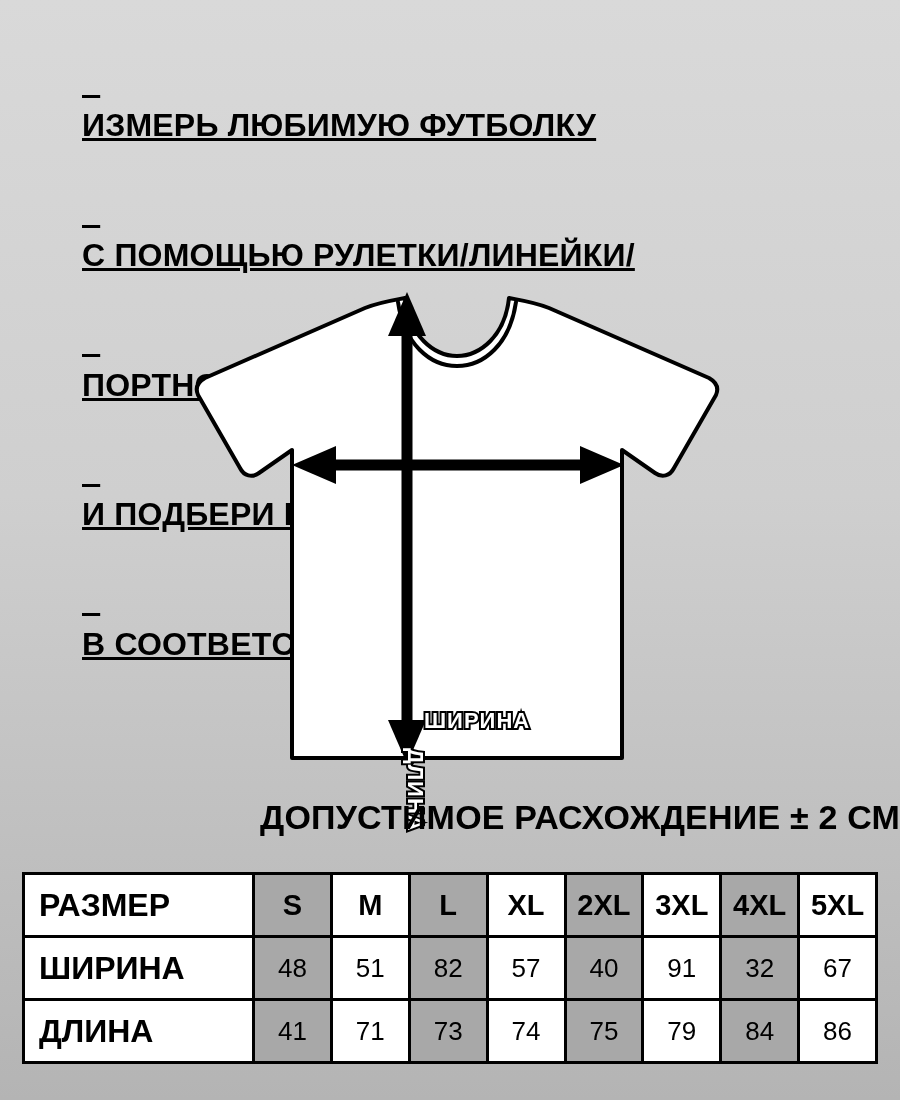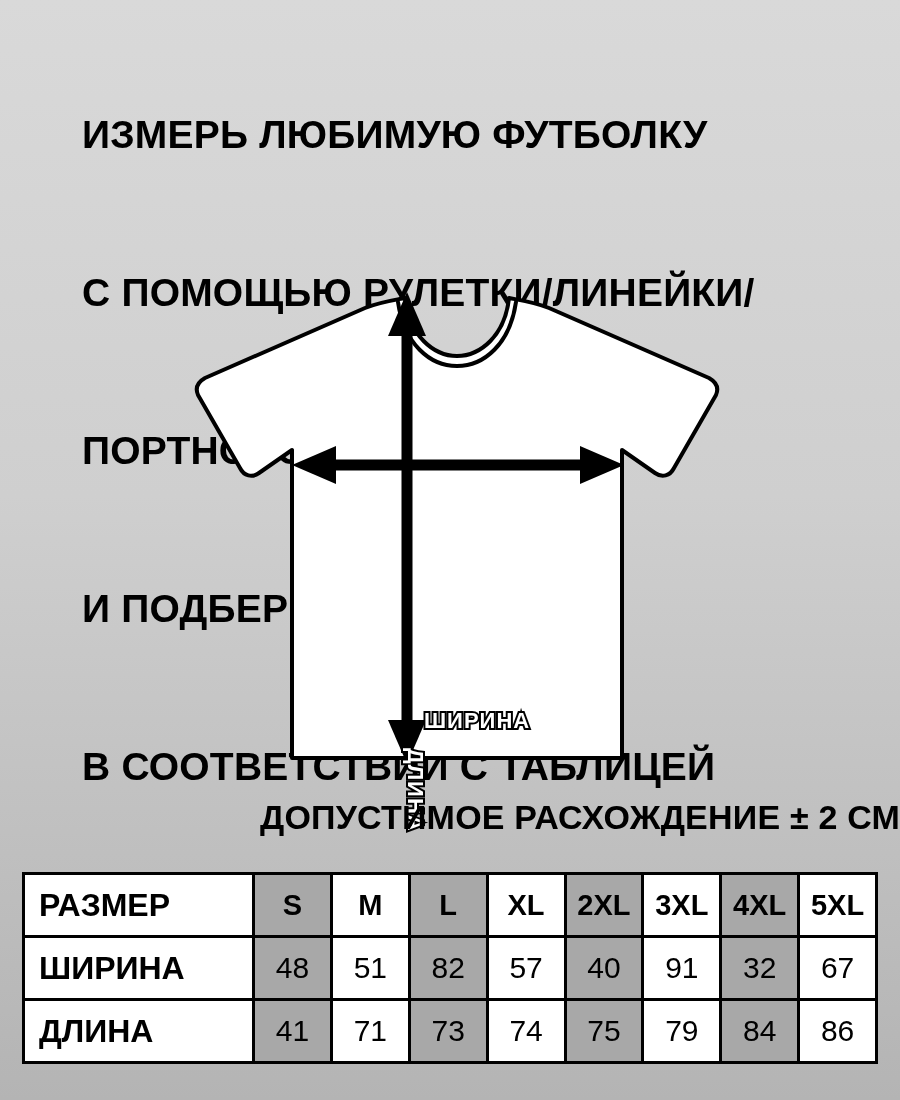--- a/index.html
+++ b/index.html
@@ -12,26 +12,27 @@
     background: linear-gradient(180deg, #d9d9d9 0%, #cfcfcf 45%, #b4b4b4 100%);
     font-family: "Liberation Sans", sans-serif;
     color: #000;
     overflow: hidden;
     position: relative;
   }
 
   .instructions {
     position: absolute;
     left: 82px;
-    top: 4px;
-    font-size: 39px;
+    top: 18px;
+    font-size: 32px;
     font-weight: bold;
     line-height: 1.35;
     letter-spacing: 0.2px;
     white-space: pre;
+    text-decoration: underline;
   }
   .instructions div { white-space: pre; }
 
   .shirt-area {
     position: absolute;
     left: 0;
     top: 278px;
     width: 900px;
     height: 500px;
   }
@@ -56,21 +57,21 @@
   table.size-table {
     border-collapse: collapse;
     width: 856px;
     table-layout: fixed;
   }
   table.size-table td {
     border: 3px solid #000;
     height: 58px;
     text-align: center;
     vertical-align: middle;
-    font-size: 30px;
+    font-size: 26px;
     background: #ffffff;
   }
   table.size-table td.label {
     font-weight: bold;
     font-size: 32px;
     width: 212px;
     text-align: left;
     padding-left: 14px;
     background: #ffffff;
   }

